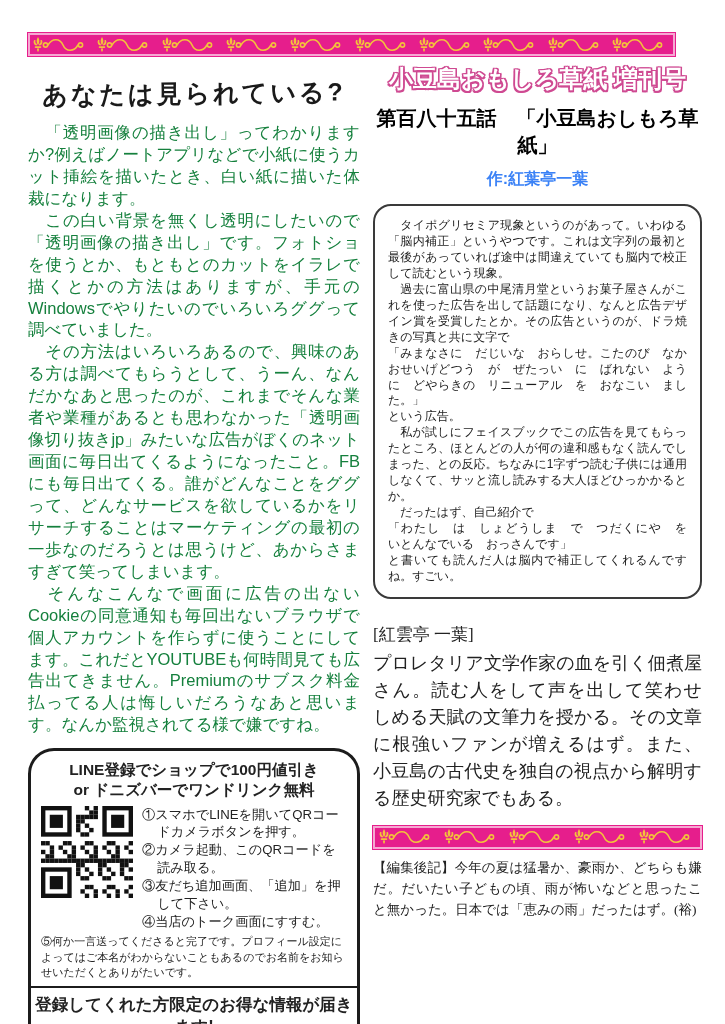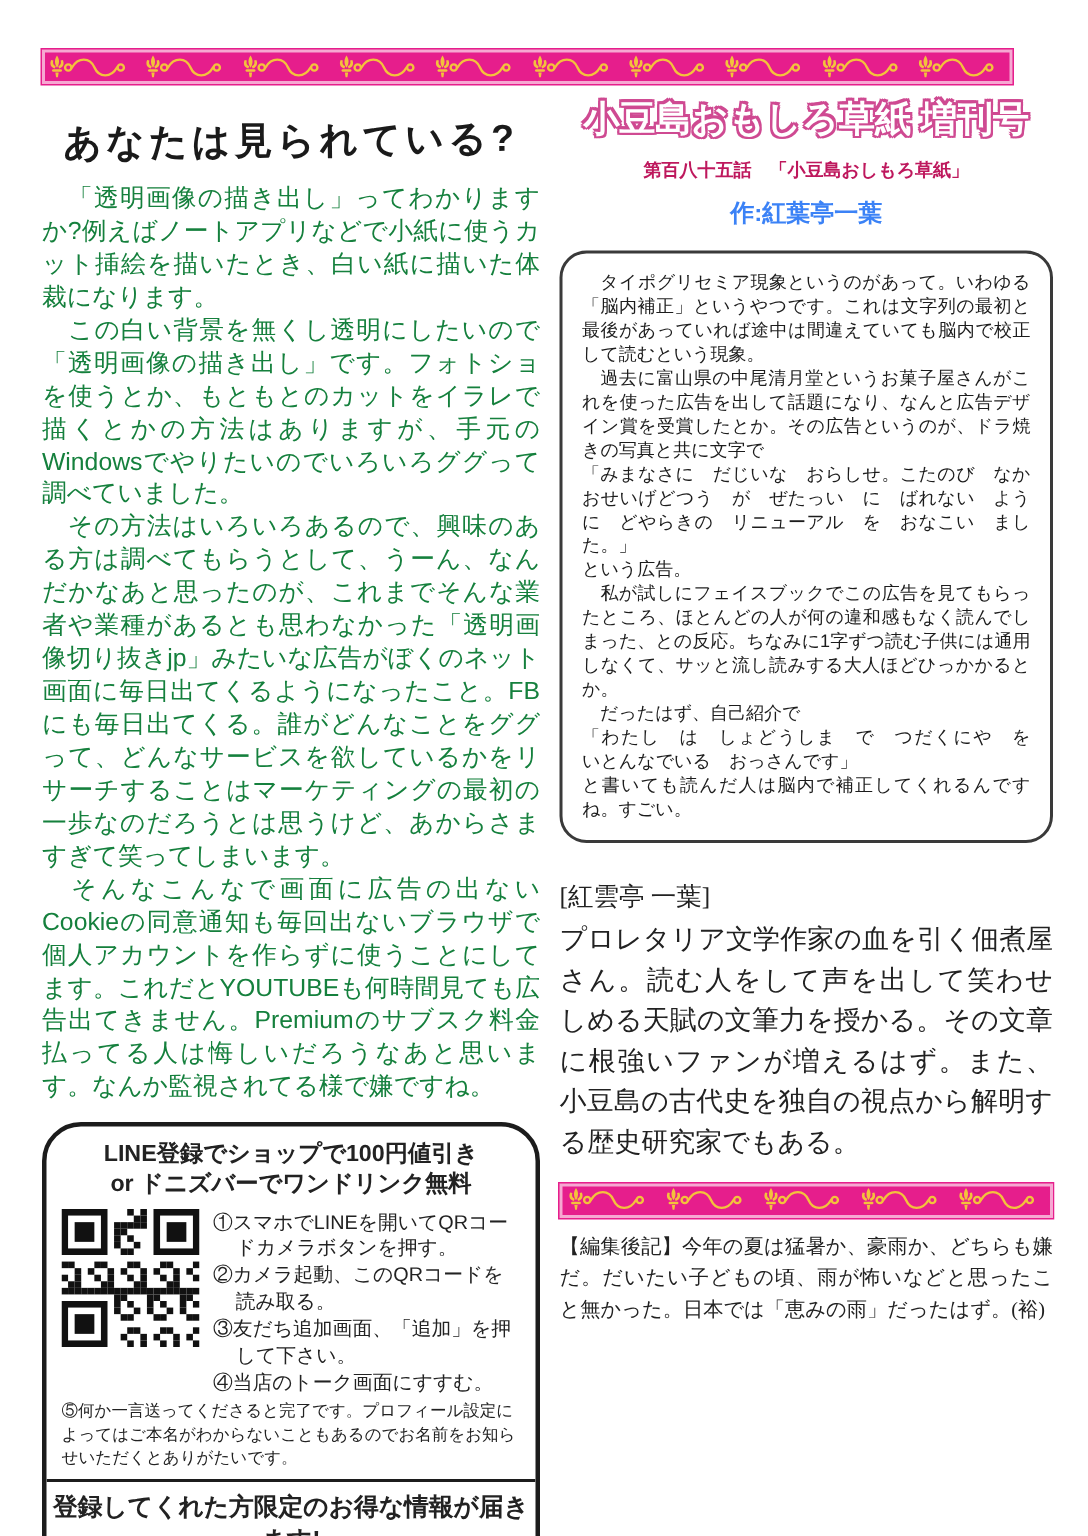--- a/index.html
+++ b/index.html
@@ -64,21 +64,21 @@
   .bubble-title{
     margin:0 0 10px;text-align:center;white-space:nowrap;
     font-size:24px;font-weight:800;letter-spacing:0px;
     color:#ffffff;
     text-shadow:
       1.5px 0 0 #cf4a92, -1.5px 0 0 #cf4a92,
       0 1.5px 0 #cf4a92, 0 -1.5px 0 #cf4a92,
       1.5px 1.5px 0 #cf4a92, -1.5px -1.5px 0 #cf4a92,
       1.5px -1.5px 0 #cf4a92, -1.5px 1.5px 0 #cf4a92;
   }
-  .episode{color:#be185d;font-weight:bold;font-size:12px;text-align:center;margin:2px 0 10px;}
+  .episode{color:#000000;font-weight:bold;font-size:20px;text-align:center;margin:2px 0 10px;}
   .author-line{color:#3b82f6;font-weight:bold;font-size:16px;text-align:center;margin:0 0 14px;}
   .story-box{
     border:2px solid #3a3a3a;border-radius:18px;
     padding:12px 13px;box-sizing:border-box;
   }
   .story-p{margin:0;font-size:12px;line-height:1.33;white-space:pre-wrap;text-align:justify;color:#1c1c1c;}
   .profile{margin-top:24px;font-family:"Liberation Serif", serif;color:#222;}
   .profile-name{font-size:17px;margin-bottom:4px;}
   .profile-bio{font-size:18px;line-height:1.5;text-align:justify;}
   .deco-border.bottom{margin-top:14px;}

